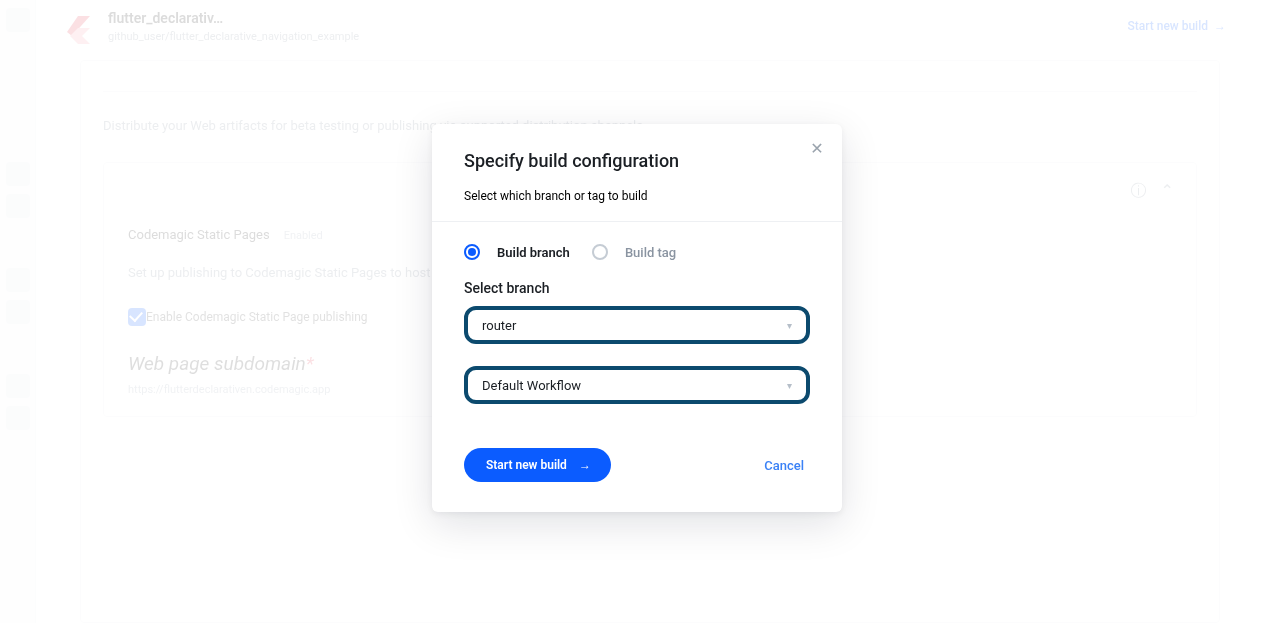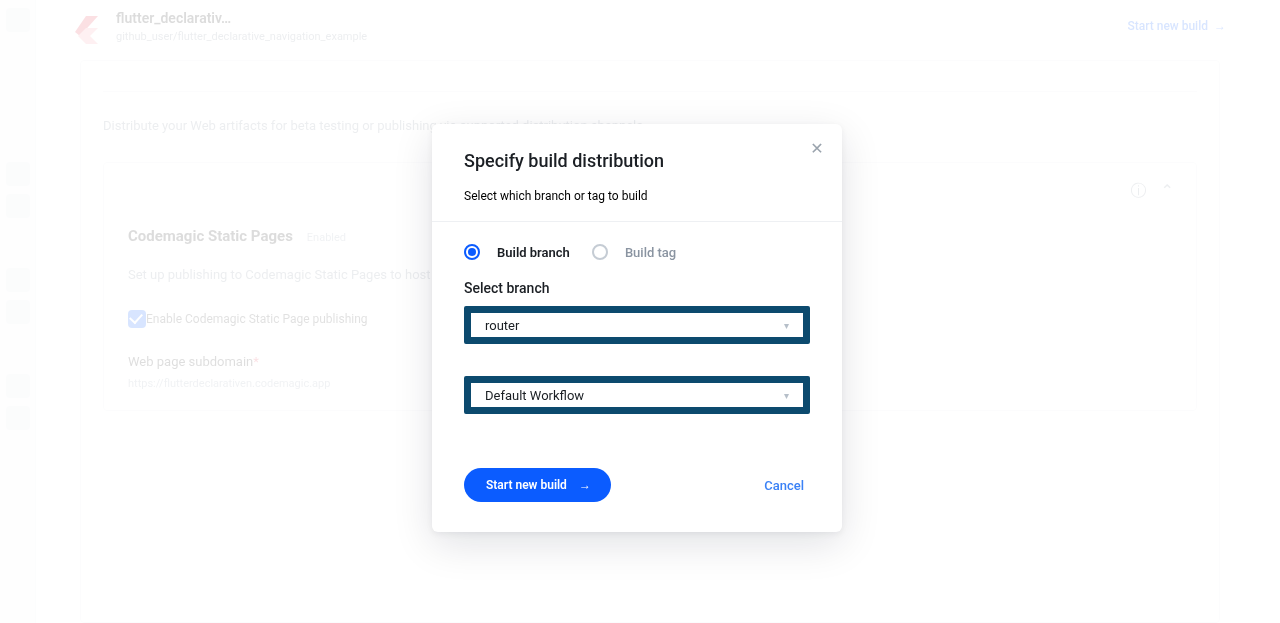--- a/index.html
+++ b/index.html
@@ -4,42 +4,42 @@
   <style>
     * { box-sizing: border-box; font-family: -apple-system, BlinkMacSystemFont, "Segoe UI", Roboto, Helvetica, Arial, sans-serif; }
     body { margin: 0; width: 1280px; height: 623px; overflow: hidden; position: relative; background: #fff; }
 
     
     .bg { position: absolute; inset: 0; opacity: 0.35; filter: blur(0.2px); }
 
     .bg-sidebar { position: absolute; left: 0; top: 0; width: 36px; height: 100%; background: #f9fafb; border-right: 1px solid #f0f2f4; }
     .bg-sidebar .dot { width: 24px; height: 24px; margin: 8px auto; border-radius: 4px; background: #e9ecef; }
 
-    .bg-header { position: absolute; left: 68px; top: 0; right: 40px; height: 52px; display: flex; align-items: center; }
+    .bg-header { position: absolute; left: 60px; top: 0; right: 40px; height: 52px; display: flex; align-items: center; }
     .bg-logo { width: 32px; height: 32px; position: relative; margin-right: 16px; top: 4px;}
     .bg-logo svg { width: 100%; height: 100%; }
     .bg-title { font-size: 14px; font-weight: 600; color: #222; }
     .bg-subtitle { font-size: 11px; color: #8a94a1; margin-top: 4px; }
     .bg-startbtn { margin-left: auto; color: #0b5cff; font-size: 12px; font-weight: 500; padding: 8px 14px; display: flex; align-items: center; gap: 6px;}
     .bg-startbtn .arr { font-size: 12px; }
 
     .bg-content { position: absolute; left: 80px; top: 60px; right: 60px; bottom: 0; border: 1px solid #eef0f3; border-radius: 4px; padding: 16px 22px; }
     .bg-row { display:flex; align-items:center; gap:18px; font-size:13px; color:#222; margin-top:44px;}
     .bg-row .tag { background:#f1f3f5;border-radius:3px;padding:2px 10px;font-size:12px;color:#444;}
     .bg-section-title { font-size: 14px; color: #333; margin: 70px 0 0 0; font-weight:500; }
     .bg-divider { height:1px;background:#eceff2;margin:14px 0 24px; }
     .bg-p { font-size:13px;color:#8a94a1;line-height:1.5; }
     .bg-card { border:1px solid #eef0f3;border-radius:4px;padding:20px 24px;margin-top:26px; position:relative;}
-    .bg-card-title { font-weight:700;font-size:15px;color:#222; display:inline-block;margin-top:44px;}
+    .bg-card-title { font-weight:400;font-size:13px;color:#222; display:inline-block;margin-top:44px;}
     .bg-card-badge { font-size:11px;color:#a3adba;margin-left:10px;}
     .bg-card-p { font-size:13px;color:#8a94a1;margin-top:22px; }
     .bg-check { display:flex;align-items:center;margin-top:28px;font-size:12px;color:#444;}
     .bg-check .box { width:18px;height:18px;border-radius:4px;background:#0b5cff;position:relative;}
     .bg-check .box::after { content:"";position:absolute;left:4px;top:1px;width:6px;height:10px;border:2px solid #fff;border-top:0;border-left:0;transform:rotate(42deg);}
-    .bg-field-label { font-size:13px;color:#333;margin-top:26px; }
+    .bg-field-label { font-size:19px;color:#333;margin-top:26px;font-style:italic; }
     .bg-card .controls { position:absolute; right:22px; top:18px; display:flex; gap:14px; color:#8a94a1; font-size:16px;}
 
     
     .scrim { position:absolute; inset:0; background:rgba(255,255,255,0.55); }
 
     
     .modal { position: absolute; left: 432px; top: 124px; width: 410px; background: #fff; border-radius: 6px; box-shadow: 0 12px 40px rgba(8,20,40,0.12), 0 2px 6px rgba(8,20,40,0.06); }
     .modal-header { padding: 26px 32px 18px 32px; position: relative; }
     .modal-title { font-size: 18px; font-weight: 500; color: #1b1f24; }
     .modal-subtitle { font-size: 12px; color: #000000; margin-top: 18px; }
@@ -51,21 +51,21 @@
 
     .radio-row { display:flex; align-items:center; gap: 22px; margin-bottom: 20px; }
     .radio { display:flex; align-items:center; gap: 17px; cursor:pointer; }
     .radio .outer { width:16px;height:16px;border-radius:50%;border:2px solid #c5ccd4;display:flex;align-items:center;justify-content:center;}
     .radio.selected .outer { border-color:#0b5cff; }
     .radio.selected .inner { width:8px;height:8px;border-radius:50%;background:#0b5cff; }
     .radio .label { font-size:13px;font-weight:600;color:#1b1f24; }
     .radio.unsel .label { color:#8a94a1;font-weight:500; }
 
     .field-label { font-size:14px;font-weight:500;color:#1b1f24;margin-bottom:10px; }
-    .select-like { width:100%;border:7px solid #0c4a6e;border-radius:2px;height:38px;padding:0 14px;display:flex;align-items:center;justify-content:space-between;font-size:13px;color:#1b1f24;cursor:pointer; margin-bottom: 32px; background:#fff;}
+    .select-like { width:100%;border:4px solid #0c4a6e;border-radius:12px;height:38px;padding:0 14px;display:flex;align-items:center;justify-content:space-between;font-size:13px;color:#1b1f24;cursor:pointer; margin-bottom: 22px; background:#fff;}
     .select-like .caret { color:#b6bfc9;font-size:10px; }
 
     .modal-footer { display:flex;align-items:center;padding: 12px 32px 30px 32px; }
     .btn-primary { background:#0b5cff;color:#fff;border:none;border-radius:999px;height:34px;padding:0 20px 0 22px;font-size:12px;font-weight:600;display:flex;align-items:center;gap:12px;cursor:pointer;}
     .btn-primary .arr { font-size:12px;line-height:1; }
     .btn-cancel { margin-left:auto;color:#3b82f6;font-size:13px;font-weight:500;cursor:pointer;background:none;border:none;}
   </style>
 </head>
 <body>
 
@@ -119,21 +119,21 @@
   </div>
 </div>
 
 <div class="scrim"></div>
 
 <div class="modal">
   <div class="modal-header">
     <button class="modal-close">
       <span>✕</span>
     </button>
-    <div class="modal-title">Specify build distribution</div>
+    <div class="modal-title">Specify build configuration</div>
     <div class="modal-subtitle">Select which branch or tag to build</div>
   </div>
   <div class="modal-divider"></div>
 
   <div class="modal-body">
     <div class="radio-row">
       <div class="radio selected">
         <div class="outer">
             <div class="inner"></div>
           </div>

